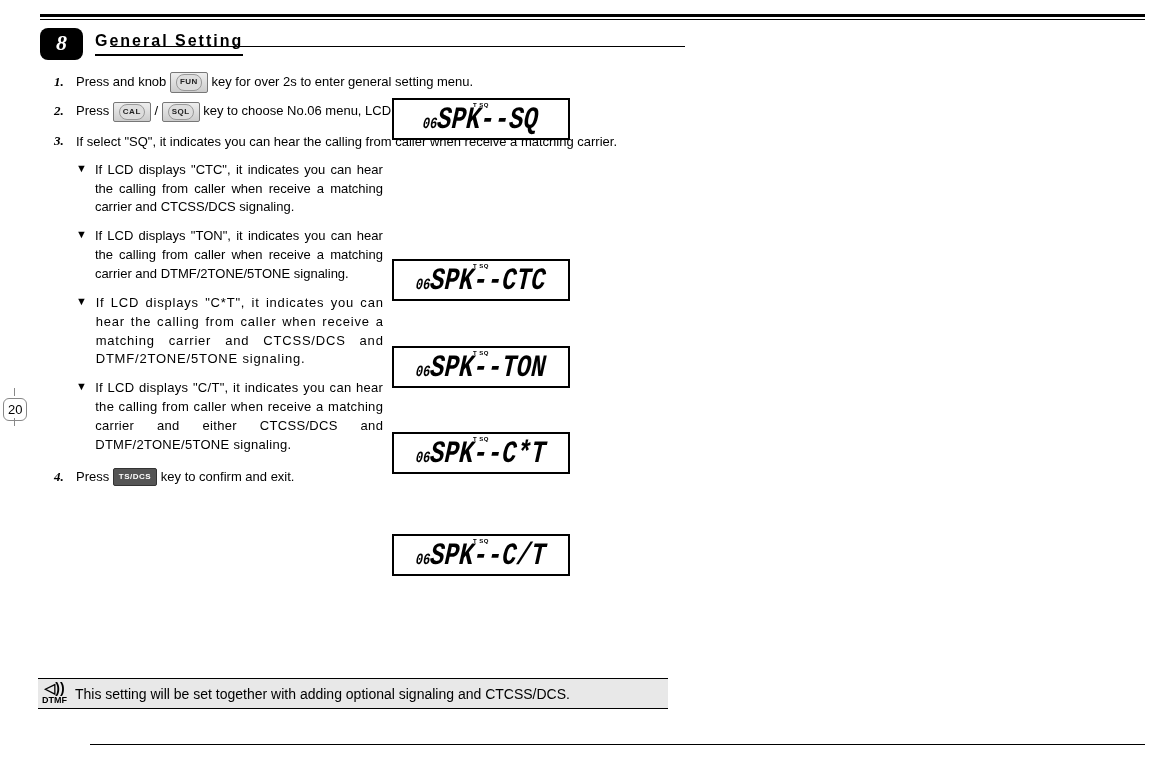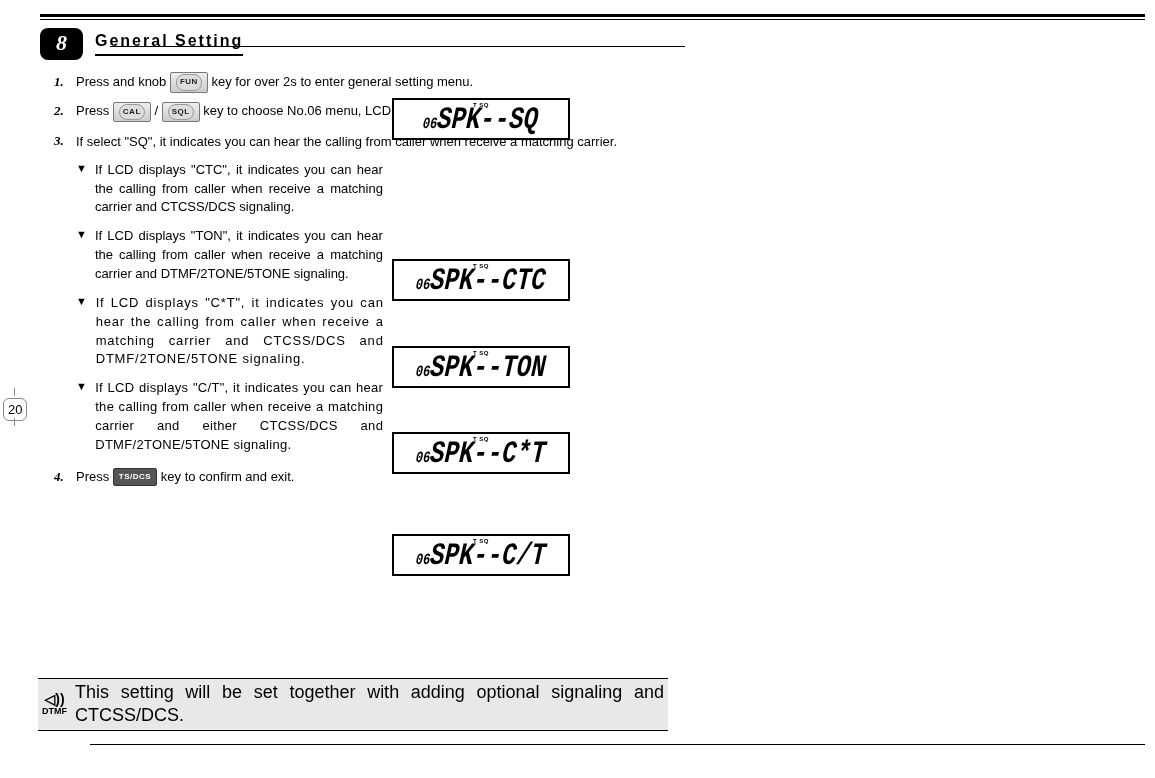--- a/index.html
+++ b/index.html
@@ -152,21 +152,21 @@
       padding: 2px 4px;
     }
     .note-icon {
       font-size: 9px;
       font-weight: bold;
       text-align: center;
       margin-right: 8px;
       line-height: 1.1;
     }
     .note-text {
-      font-size: 18px;
+      font-size: 14px;
       line-height: 1.3;
       text-align: justify;
     }
     .bottom-rule {
       position: absolute;
       top: 744px;
       left: 90px;
       right: 10px;
       border-top: 1px solid #000;
     }

